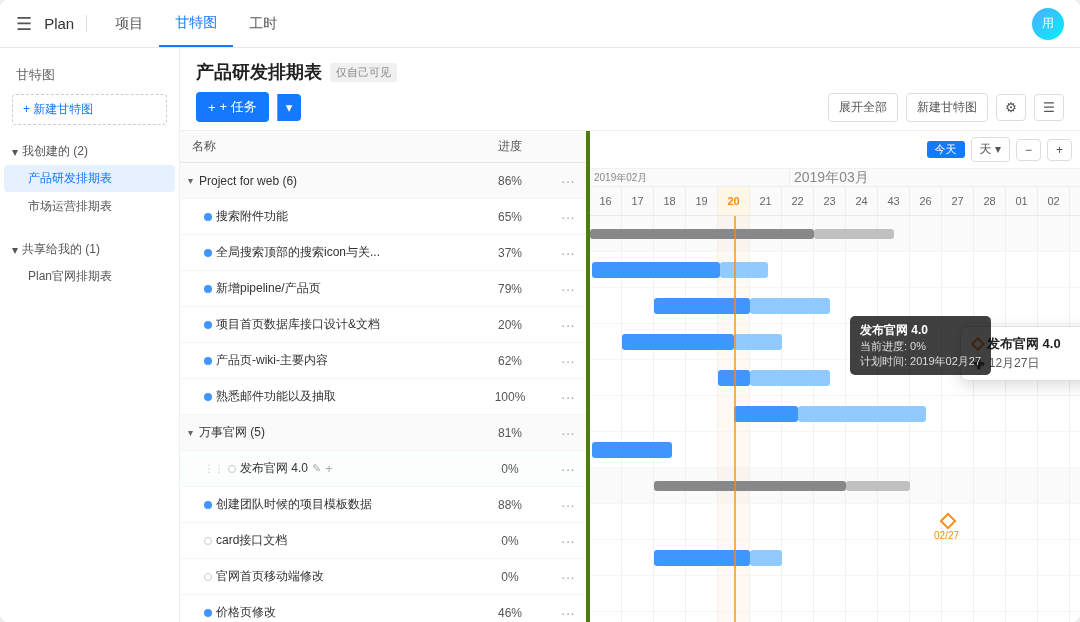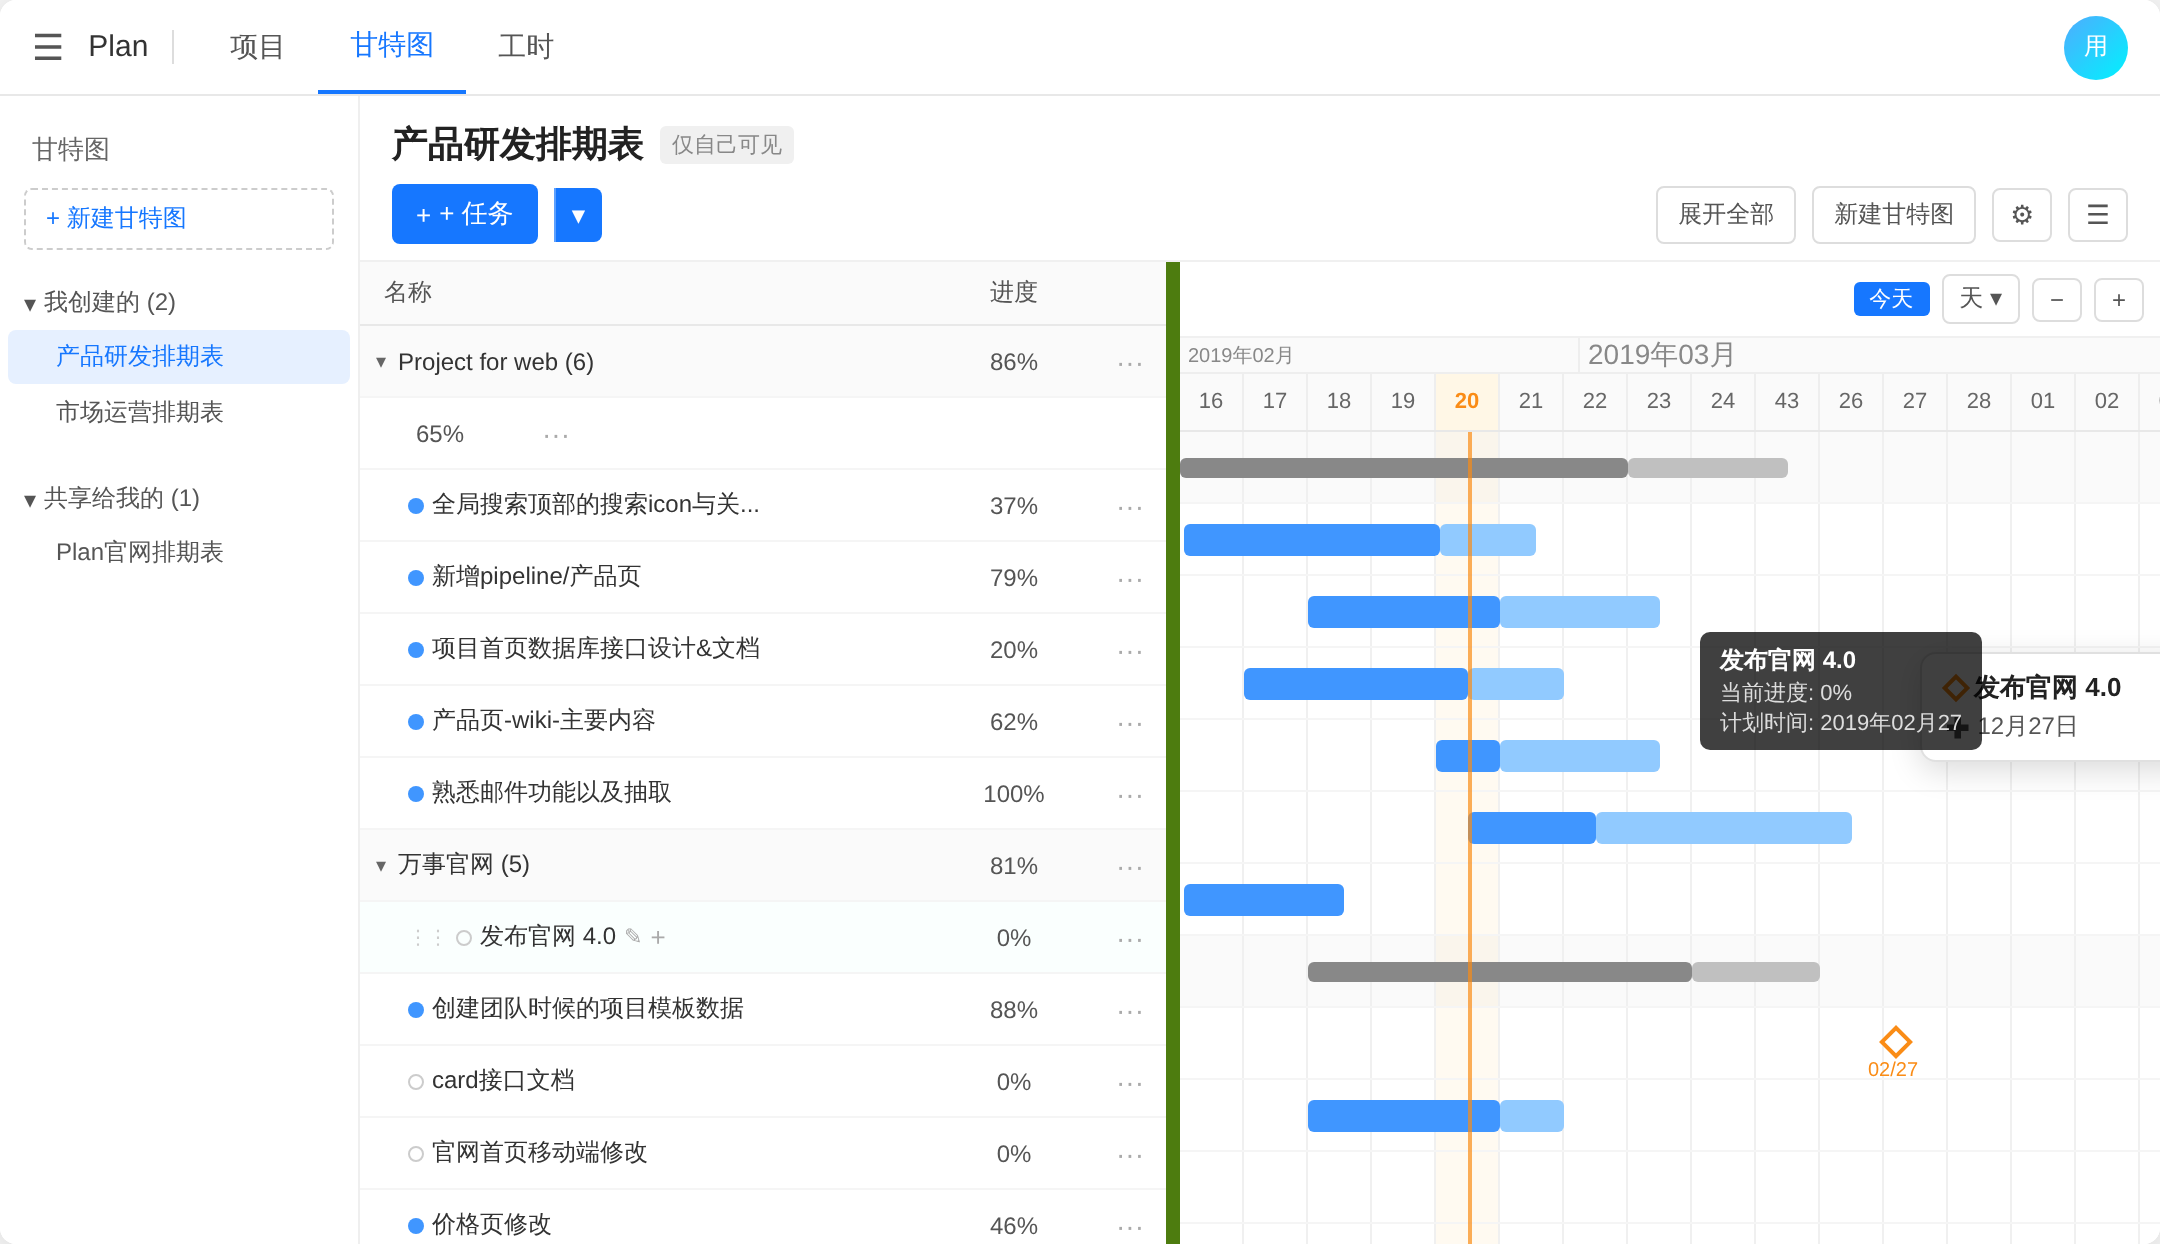--- a/index.html
+++ b/index.html
@@ -40,21 +40,21 @@
     .btn-add-task { background: #1677ff; color: #fff; border: none; border-radius: 4px; padding: 6px 12px; font-size: 13px; cursor: pointer; display: flex; align-items: center; gap: 4px; }
     .btn-dropdown-arrow { background: #1677ff; color: #fff; border: none; border-left: 1px solid rgba(255,255,255,0.3); border-radius: 0 4px 4px 0; padding: 6px 8px; cursor: pointer; }
     .toolbar-right { margin-left: auto; display: flex; align-items: center; gap: 8px; }
     .btn-expand { background: #fff; border: 1px solid #ddd; border-radius: 4px; padding: 5px 10px; font-size: 12px; cursor: pointer; color: #555; }
     .btn-icon { background: #fff; border: 1px solid #ddd; border-radius: 4px; padding: 5px 8px; cursor: pointer; color: #555; }
 
     
     .gantt-area { flex: 1; display: flex; overflow: hidden; position: relative; }
     
     
-    .task-list { width: 410px; flex-shrink: 0; overflow-y: auto; border-right: 7px solid #4d7c0f; }
+    .task-list { width: 410px; flex-shrink: 0; overflow-y: auto; border-right: 4px solid #4d7c0f; }
     .task-list-header { display: flex; align-items: center; background: #fafafa; border-bottom: 1px solid #e8e8e8; position: sticky; top: 0; z-index: 10; height: 32px; }
     .col-name { flex: 1; padding: 0 12px; font-size: 12px; font-weight: 500; color: #555; }
     .col-progress { width: 80px; text-align: center; font-size: 12px; font-weight: 500; color: #555; }
     .col-actions { width: 36px; }
     
     .task-row { display: flex; align-items: center; height: 36px; border-bottom: 1px solid #f5f5f5; cursor: pointer; }
     .task-row.group-row { background: #fafafa; }
     .task-name-cell { flex: 1; padding: 0 8px; font-size: 12px; display: flex; align-items: center; gap: 4px; overflow: hidden; }
     .task-name-text { overflow: hidden; text-overflow: ellipsis; white-space: nowrap; }
     .task-progress-cell { width: 80px; text-align: center; font-size: 12px; color: #555; }
@@ -160,20 +160,24 @@
 
           <div class="task-row group-row">
             <div class="task-name-cell">
               <span class="group-toggle">▾</span>
               <span class="task-name-text">Project for web (6)</span>
             </div>
             <div class="task-progress-cell">86%</div>
             <div class="task-actions-cell">···</div>
           </div>
           <div class="task-row">
+            <div class="task-name-cell indent-1">
+              <span class="dot-icon dot-blue"></span>
+              <span class="task-name-text">搜索附件功能</span>
+            </div>
             <div class="task-progress-cell">65%</div>
             <div class="task-actions-cell">···</div>
           </div>
           <div class="task-row">
             <div class="task-name-cell indent-1">
               <span class="dot-icon dot-blue"></span>
               <span class="task-name-text">全局搜索顶部的搜索icon与关...</span>
             </div>
             <div class="task-progress-cell">37%</div>
             <div class="task-actions-cell">···</div>

